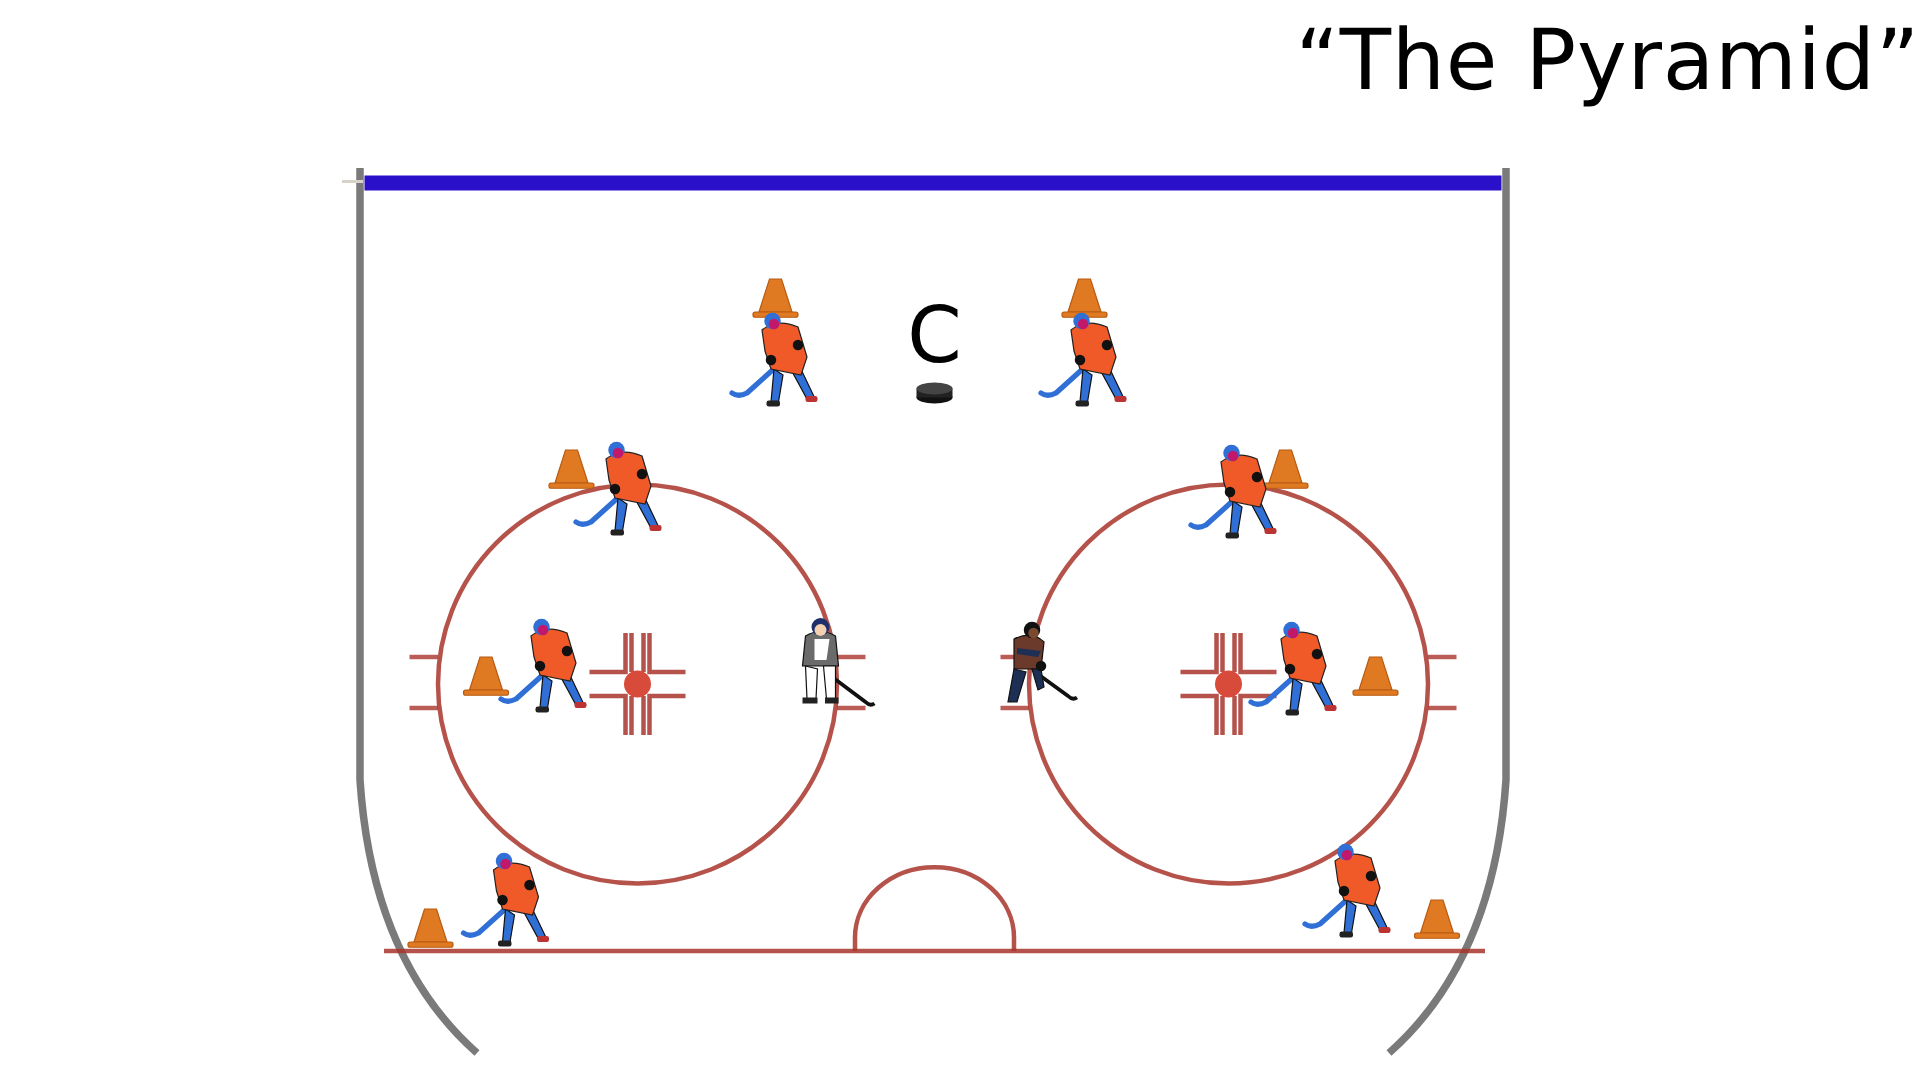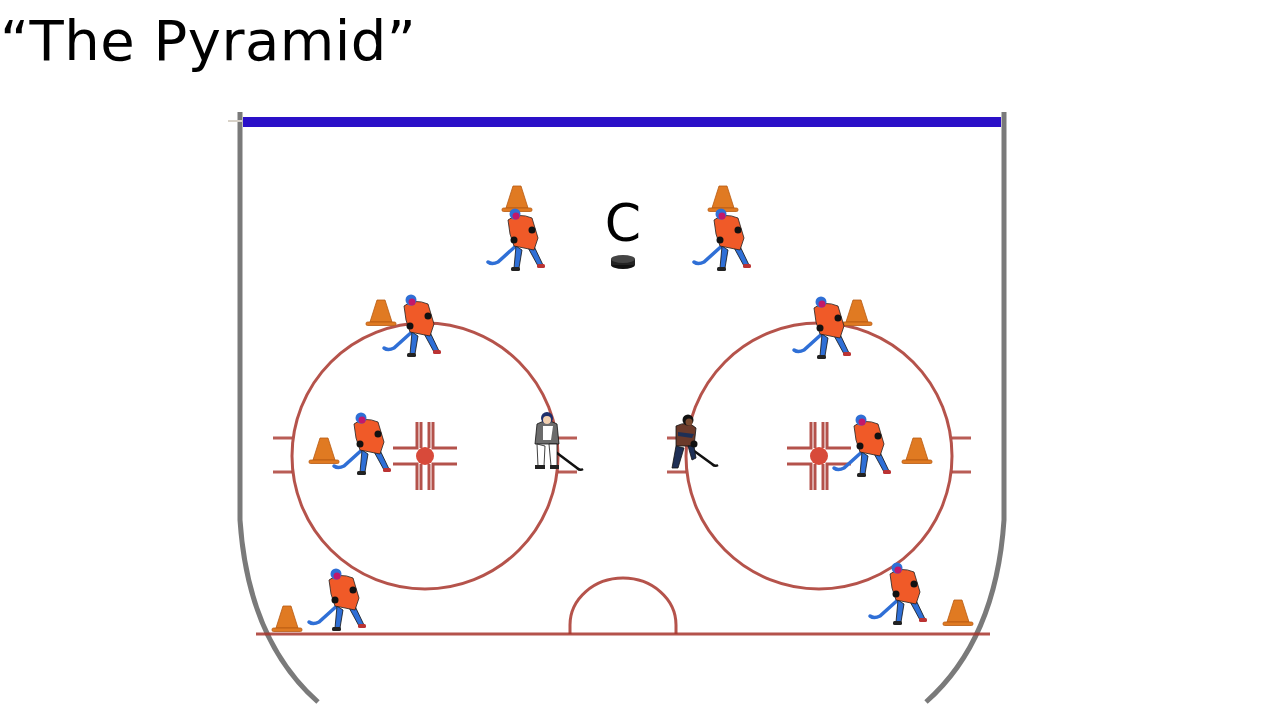--- a/index.html
+++ b/index.html
@@ -1,17 +1,17 @@
 <!DOCTYPE html>
 <html><head>
 <meta charset="utf-8">
 <style>
   html, body { margin:0; padding:0; background:#ffffff; }
   body { width:1280px; height:720px; position:relative; overflow:hidden; font-family:"DejaVu Sans", sans-serif; }
-  #title { position:absolute; left:0; top:8px; width:1280px; text-align:left; font-size:56px; color:#000; letter-spacing:0.5px; }
+  #title { position:absolute; left:0; top:8px; width:1280px; text-align:right; font-size:56px; color:#000; letter-spacing:0.5px; }
   #rink { position:absolute; left:0; top:0; }
   .coach-label { font-family:"DejaVu Sans", sans-serif; font-size:52px; fill:#000; }
 </style>
 </head>
 <body>
 
 <div id="title">“The Pyramid”</div>
 
 <svg id="rink" width="1280" height="720" viewBox="0 0 1280 720" xmlns="http://www.w3.org/2000/svg">
   <defs>

